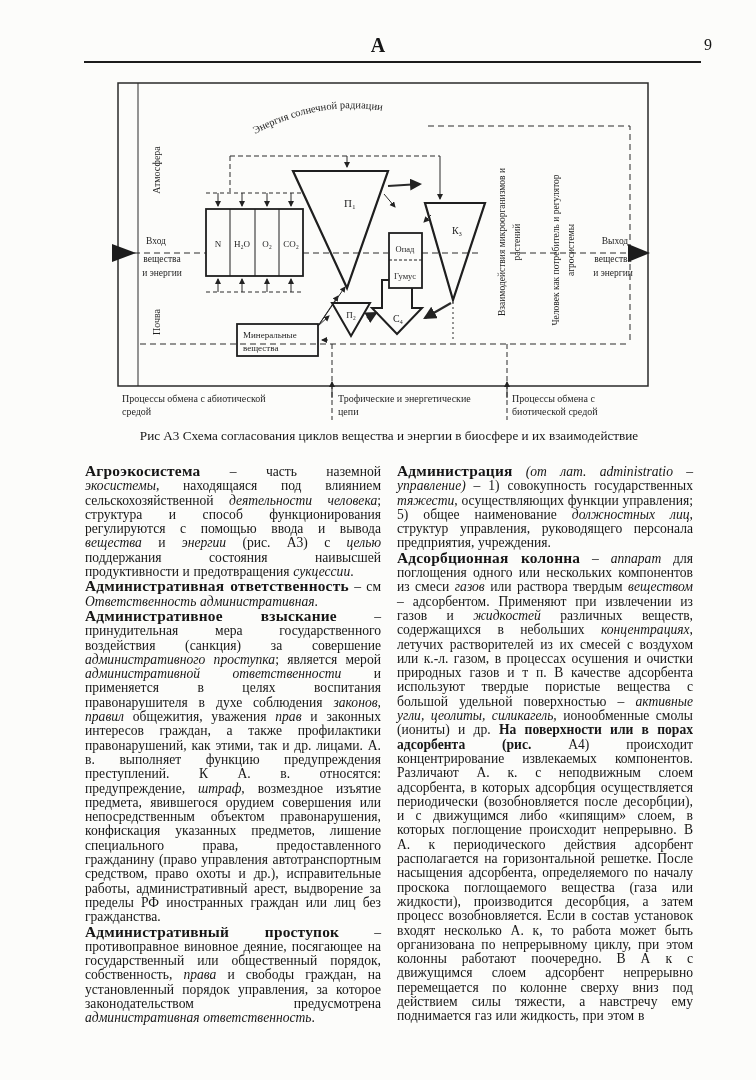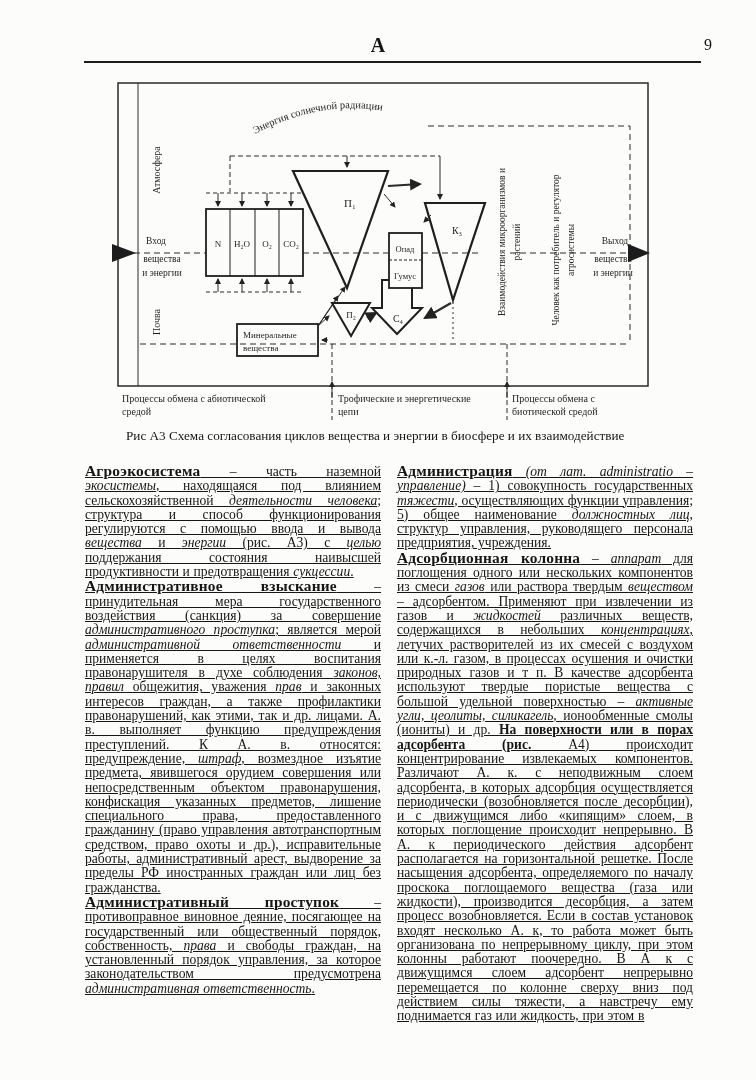--- a/index.html
+++ b/index.html
@@ -11,23 +11,23 @@
   }
   .abs{position:absolute;}
   .page-letter{left:0;top:34px;width:756px;text-align:center;font-size:20px;font-weight:700;}
   .page-num{left:672px;top:36px;width:40px;text-align:right;font-size:16px;}
   .header-rule{left:84px;top:61px;width:617px;height:2px;background:#1c1c1c;}
   .figure{left:110px;top:82px;width:545px;height:350px;}
   svg{font-family:"Liberation Serif","DejaVu Serif",serif;}
   svg text{fill:#1f1f1f;stroke:none;}
   .t85{font-size:8.5px;} .t9{font-size:9px;} .t95{font-size:9.5px;}
   .t10{font-size:10px;} .t105{font-size:10.5px;} .t11{font-size:11px;}
-  .caption{left:96px;top:428px;width:612px;font-size:13.2px;line-height:16px;}
+  .caption{left:68px;top:428px;width:612px;font-size:13.2px;line-height:16px;text-align:center;}
   .caption .cap1{text-indent:30px;}
-  .columns{left:85px;top:464px;width:608px;display:flex;gap:16px;text-decoration:underline;}
+  .columns{left:85px;top:464px;width:608px;display:flex;gap:16px;}
   .col{width:296px;}
   .entry{margin:0;text-align:justify;font-size:13.6px;line-height:14.3px;
          word-spacing:0.3px;}
   .entry span.hw{font-weight:700;font-size:15.4px;letter-spacing:0.2px;}
   .entry span.i{font-style:italic;margin-top:12px;}
   .entry span.b{font-weight:700;}
 </style>
 </head>
 <body>
 
@@ -173,20 +173,21 @@
 </svg>
 </div>
 
 <div class="abs caption">
   <div class="cap1">Рис А3  Схема согласования циклов вещества и энергии в биосфере и их взаимодействие</div>
 </div>
 
 <div class="abs columns">
   <div class="col">
       <p class="entry"><span class="hw">Агроэкосистема</span><span> – часть наземной </span><span class="i">экосистемы</span><span>, находящаяся под влиянием сельскохозяйственной </span><span class="i">деятельности человека</span><span>; структура и способ функционирования регулируются с помощью ввода и вывода </span><span class="i">вещества</span><span> и </span><span class="i">энергии</span><span> (рис. А3) с </span><span class="i">целью</span><span> поддержания состояния наивысшей продуктивности и предотвращения </span><span class="i">сукцессии</span><span>.</span></p>
+      <p class="entry"><span class="hw">Административная ответственность</span><span> – см </span><span class="i">Ответственность административная</span><span>.</span></p>
       <p class="entry"><span class="hw">Административное взыскание</span><span> – принудительная мера государственного воздействия (санкция) за совершение </span><span class="i">административного проступка</span><span>; является мерой </span><span class="i">административной ответственности</span><span> и применяется в целях воспитания правонарушителя в духе соблюдения </span><span class="i">законов, правил</span><span> общежития, уважения </span><span class="i">прав</span><span> и законных интересов граждан, а также профилактики правонарушений, как этими, так и др. лицами. А. в. выполняет функцию предупреждения преступлений. К А. в. относятся: предупреждение, </span><span class="i">штраф</span><span>, возмездное изъятие предмета, явившегося орудием совершения или непосредственным объектом правонарушения, конфискация указанных предметов, лишение специального права, предоставленного гражданину (право управления автотранспортным средством, право охоты и др.), исправительные работы, административный арест, выдворение за пределы РФ иностранных граждан или лиц без гражданства.</span></p>
       <p class="entry"><span class="hw">Административный проступок</span><span> – противоправное виновное деяние, посягающее на государственный или общественный порядок, собственность, </span><span class="i">права</span><span> и свободы граждан, на установленный порядок управления, за которое законодательством предусмотрена </span><span class="i">административная ответственность</span><span>.</span></p>
     </div>
   <div class="col">
       <p class="entry"><span class="hw">Администрация</span><span class="i"> (от лат. administratio – управление)</span><span> – 1) совокупность государственных </span><span class="i">тяжести</span><span>, осуществляющих функции управления; 5) общее наименование </span><span class="i">должностных лиц</span><span>, структур управления, руководящего персонала предприятия, учреждения.</span></p>
       <p class="entry"><span class="hw">Адсорбционная колонна</span><span> – </span><span class="i">аппарат</span><span> для поглощения одного или нескольких компонентов из смеси </span><span class="i">газов</span><span> или раствора твердым </span><span class="i">веществом</span><span> – адсорбентом. Применяют при извлечении из газов и </span><span class="i">жидкостей</span><span> различных веществ, содержащихся в небольших </span><span class="i">концентрациях</span><span>, летучих растворителей из их смесей с воздухом или к.-л. газом, в процессах осушения и очистки природных газов и т п. В качестве адсорбента используют твердые пористые вещества с большой удельной поверхностью – </span><span class="i">активные угли, цеолиты, силикагель</span><span>, ионообменные смолы (иониты) и др. </span><span class="b">На поверхности или в порах адсорбента (рис.</span><span> А4) происходит концентрирование извлекаемых компонентов. Различают А. к. с неподвижным слоем адсорбента, в которых адсорбция осуществляется периодически (возобновляется после десорбции), и с движущимся либо «кипящим» слоем, в которых поглощение происходит непрерывно. В А. к периодического действия адсорбент располагается на горизонтальной решетке. После насыщения адсорбента, определяемого по началу проскока поглощаемого вещества (газа или жидкости), производится десорбция, а затем процесс возобновляется. Если в состав установок входят несколько А. к, то работа может быть организована по непрерывному циклу, при этом колонны работают поочередно. В А к с движущимся слоем адсорбент непрерывно перемещается по колонне сверху вниз под действием силы тяжести, а навстречу ему поднимается газ или жидкость, при этом в</span></p>
     </div>
 </div>
 
 </body></html>

